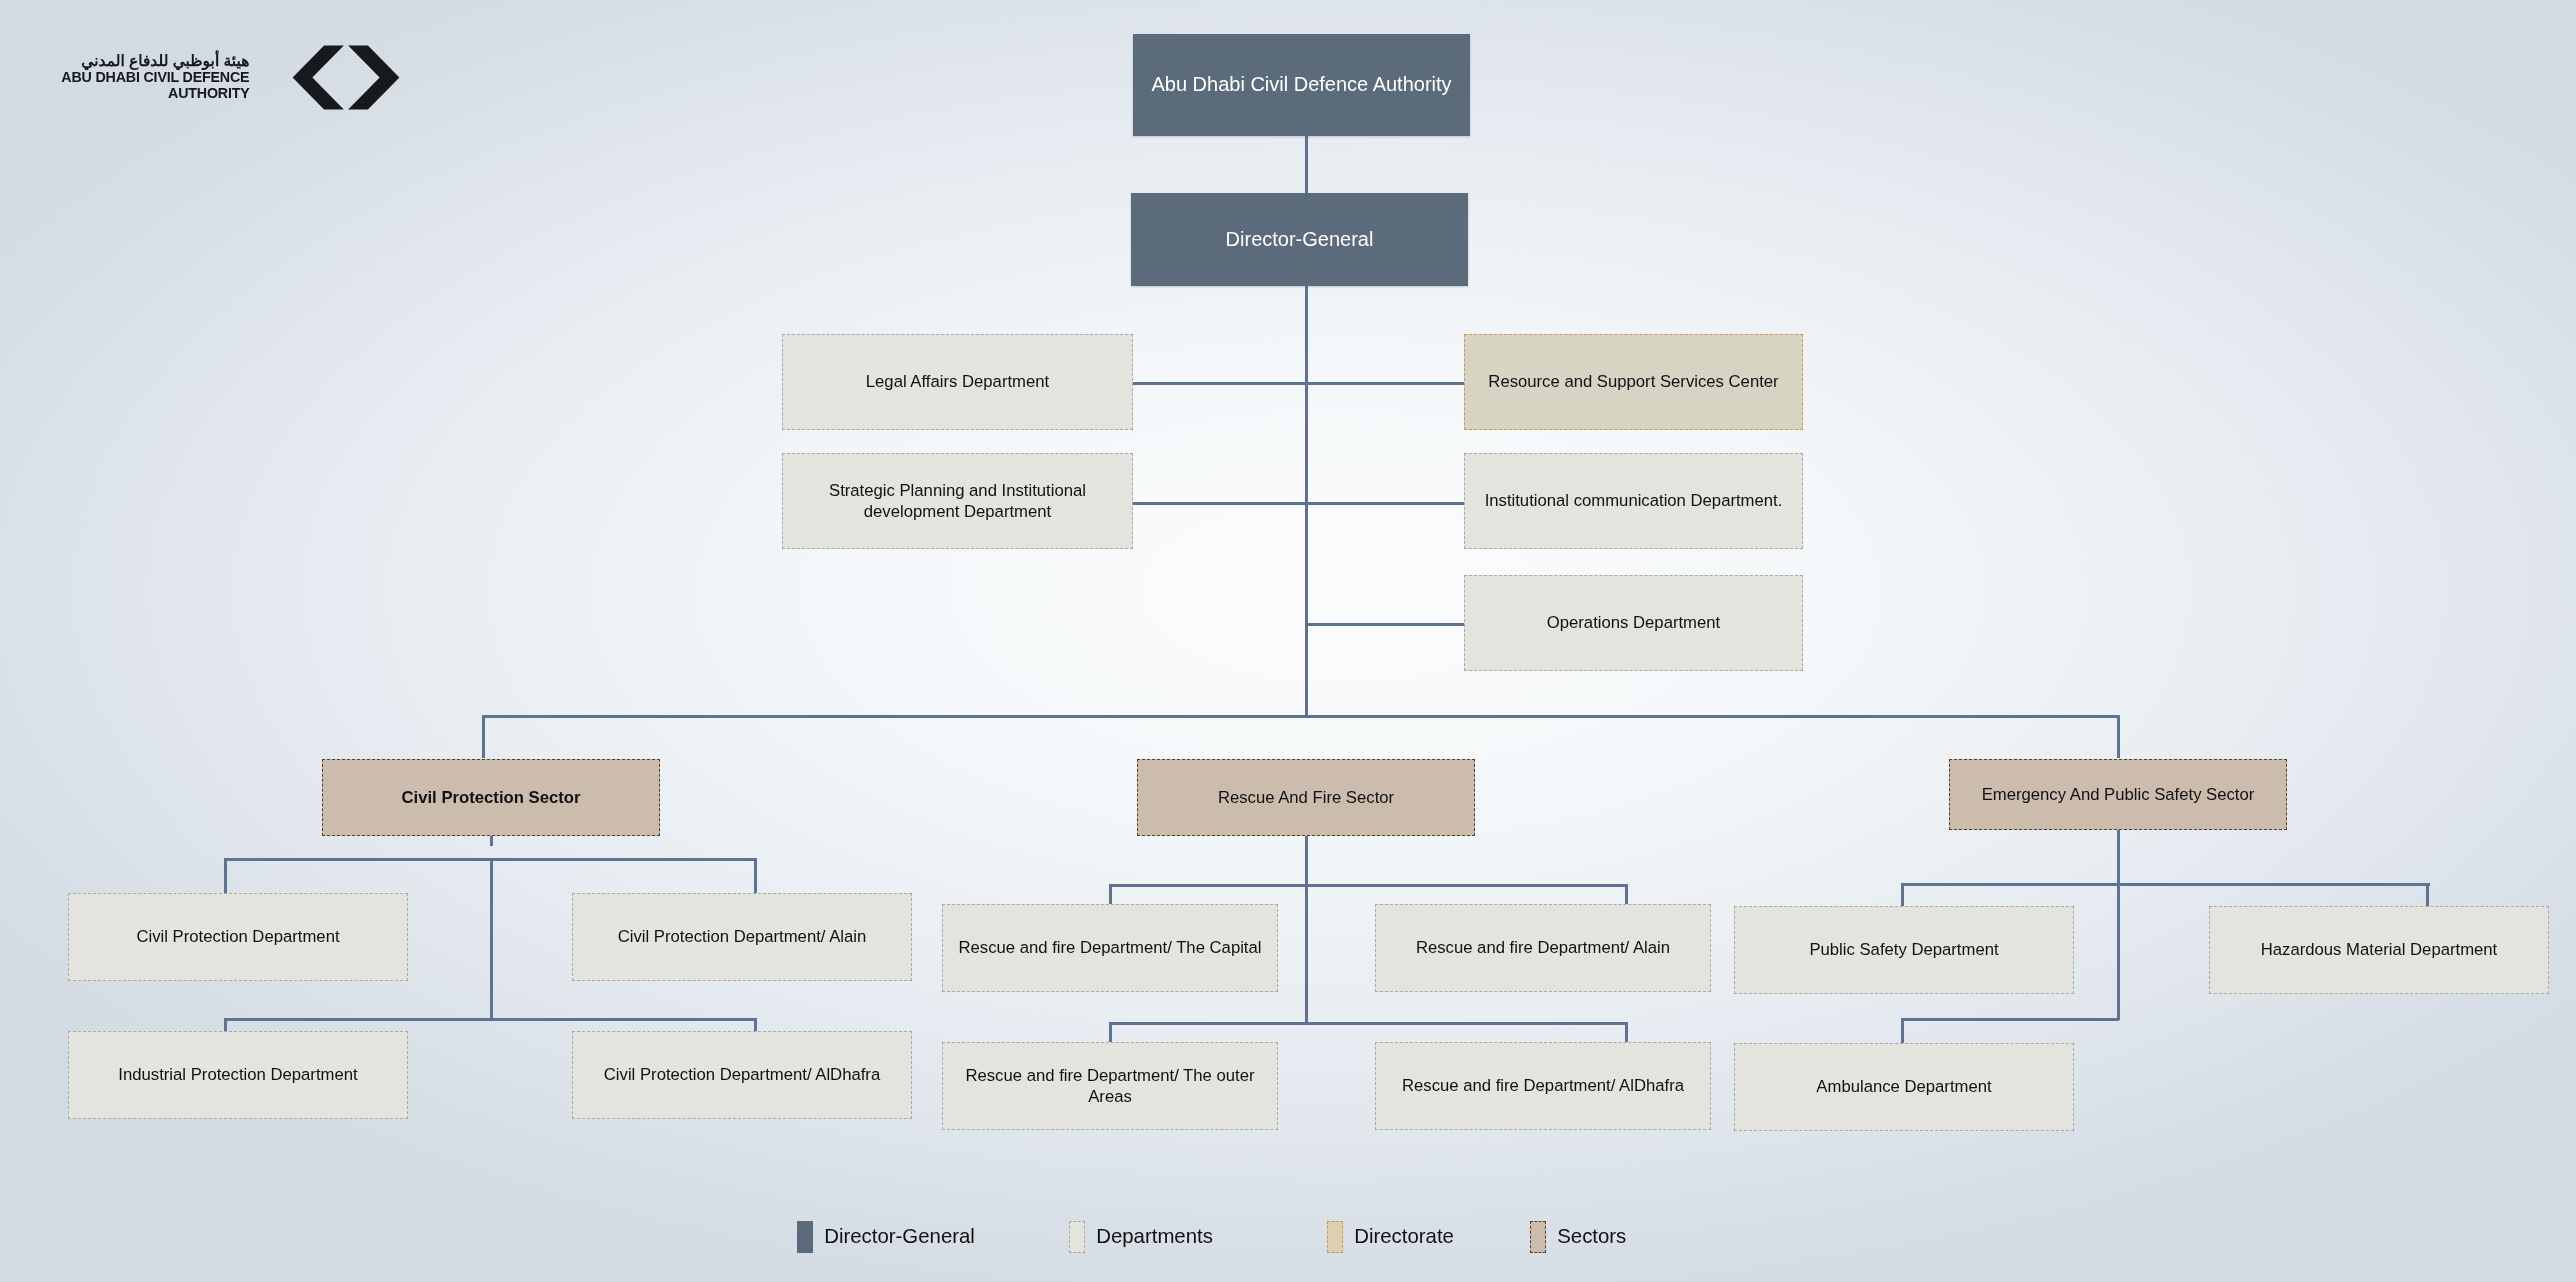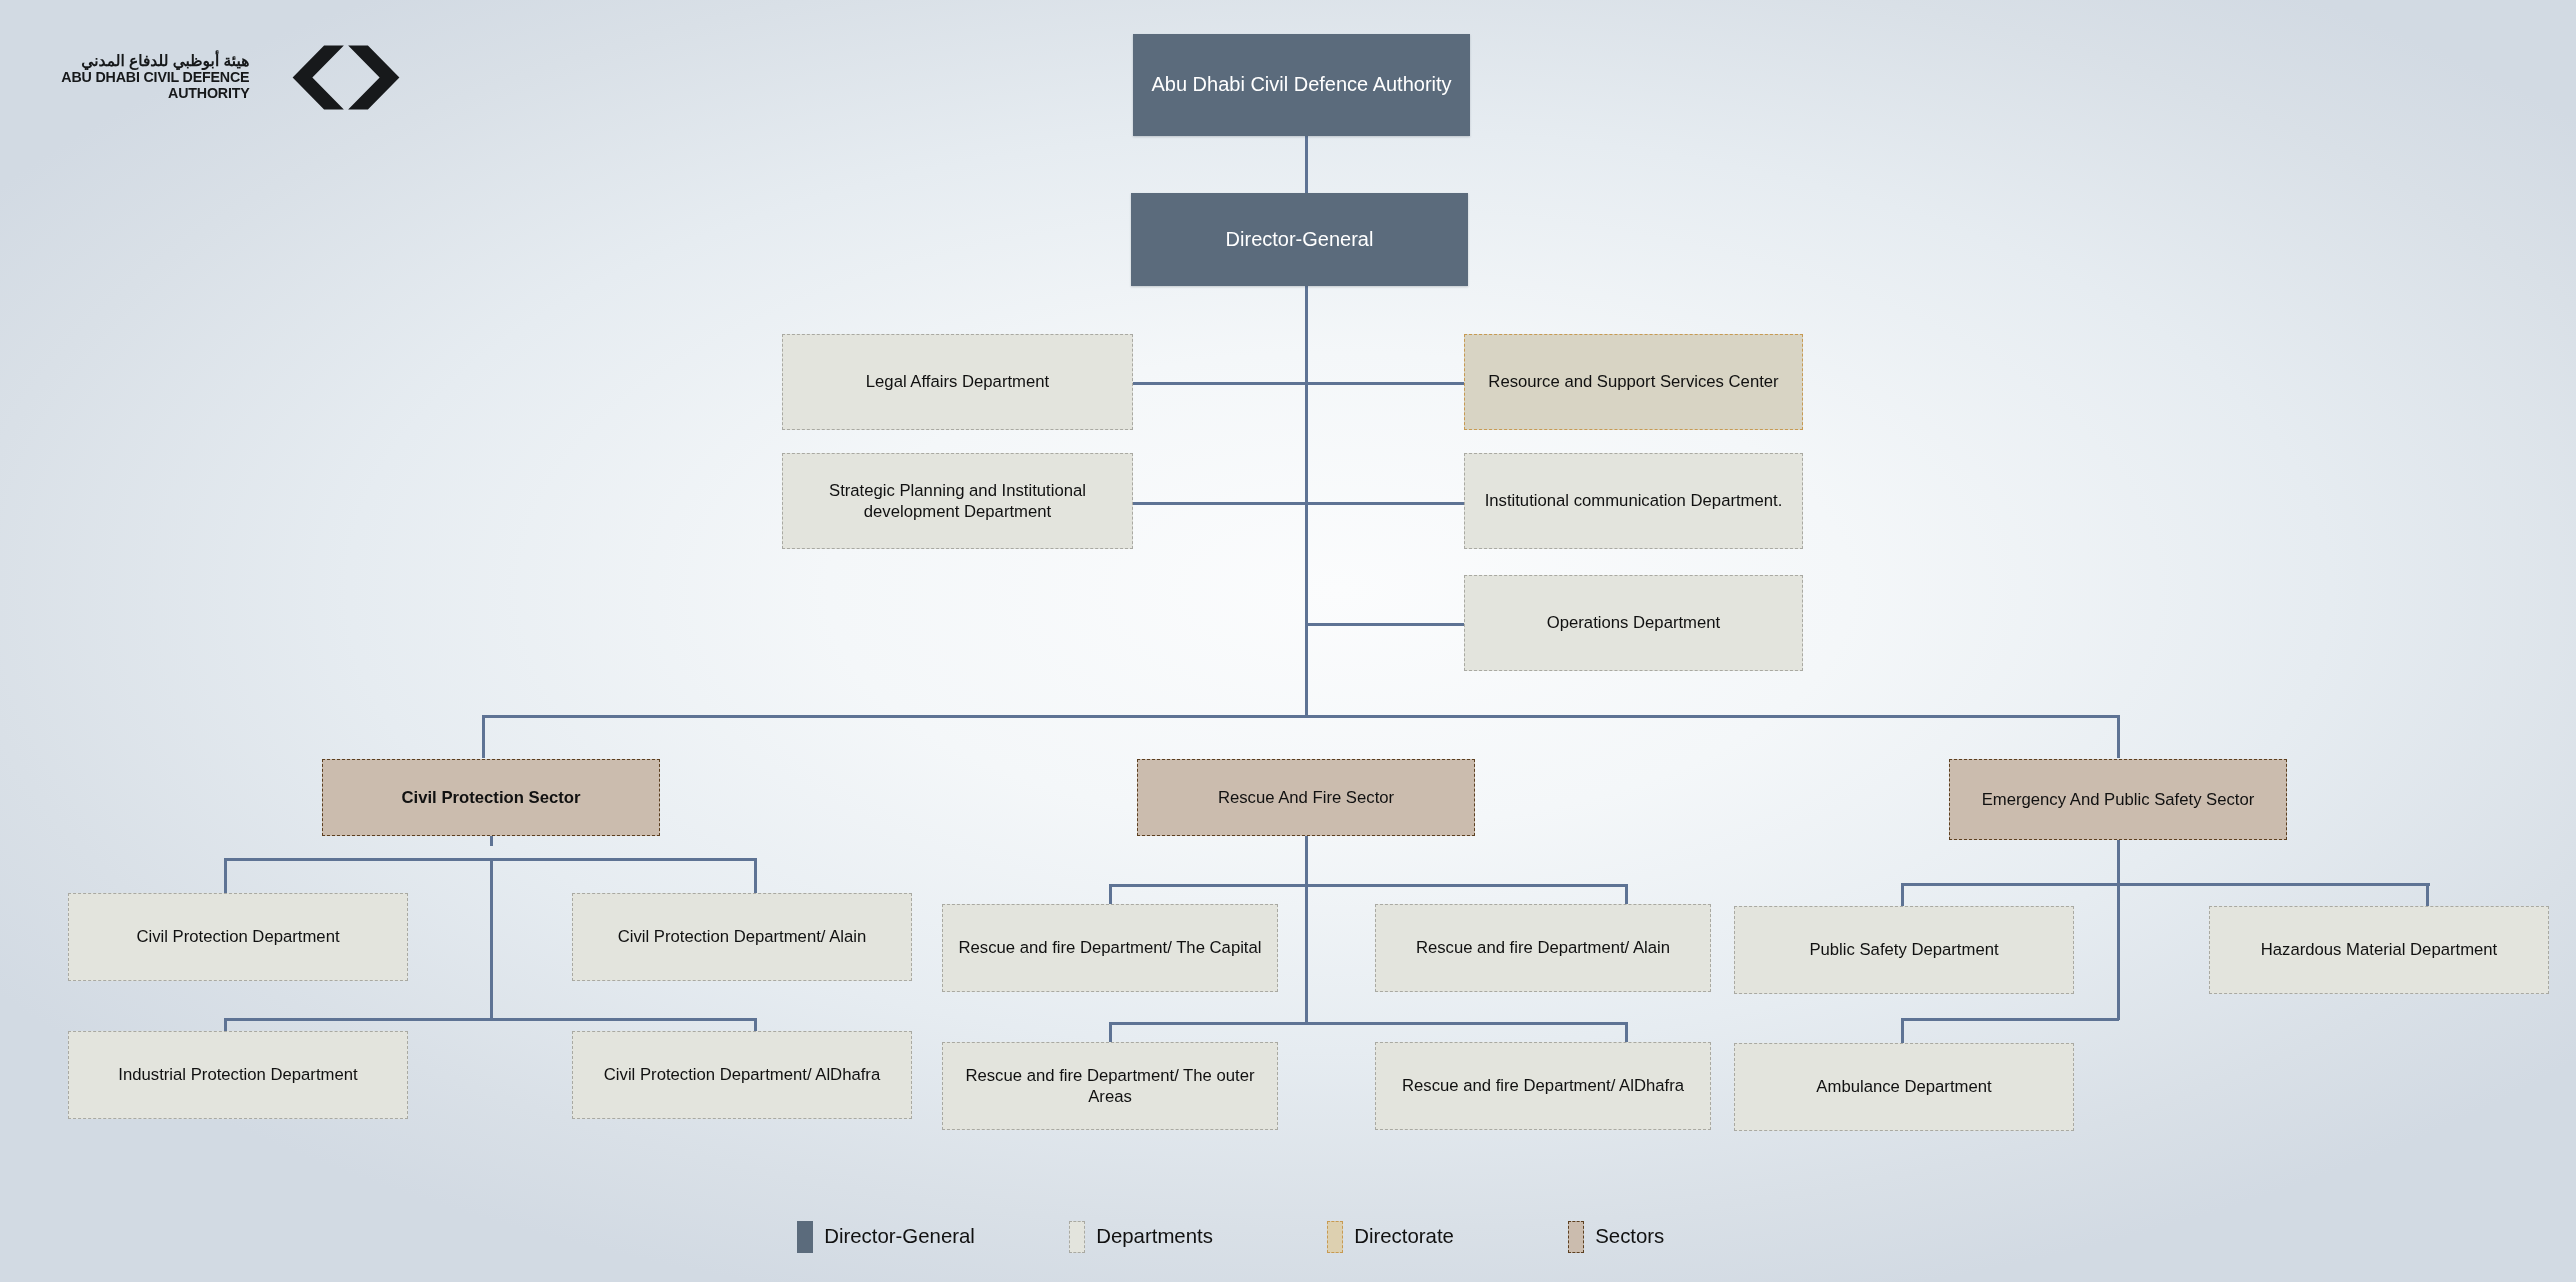--- a/index.html
+++ b/index.html
@@ -158,21 +158,21 @@
   </div>
 
   <div class="node n-sector" style="left:322px;top:759px;width:338px;height:77px;font-weight:bold;">
     <span>Civil Protection Sector</span>
   </div>
 
   <div class="node n-sector" style="left:1137px;top:759px;width:338px;height:77px;">
     <span>Rescue And Fire Sector</span>
   </div>
 
-  <div class="node n-sector" style="left:1949px;top:759px;width:338px;height:81px;">
+  <div class="node n-sector" style="left:1949px;top:759px;width:338px;height:71px;">
     <span>Emergency And Public Safety Sector</span>
   </div>
 
   <div class="node n-dept" style="left:68px;top:893px;width:340px;height:88px;">
     <span>Civil Protection Department</span>
   </div>
 
   <div class="node n-dept" style="left:572px;top:893px;width:340px;height:88px;">
     <span>Civil Protection Department/ Alain</span>
   </div>
@@ -215,21 +215,21 @@
 
   <div id="legend">
     <div class="lg-item" style="width:272px;">
       <div class="lg-sw sw-head"></div>
       <div class="lg-label">Director-General</div>
     </div>
     <div class="lg-item" style="width:258px;">
       <div class="lg-sw sw-dept"></div>
       <div class="lg-label">Departments</div>
     </div>
-    <div class="lg-item" style="width:241px;">
+    <div class="lg-item" style="width:203px;">
       <div class="lg-sw sw-dir"></div>
       <div class="lg-label">Directorate</div>
     </div>
     <div class="lg-item">
       <div class="lg-sw sw-sector"></div>
       <div class="lg-label">Sectors</div>
     </div>
   </div>
 
 </div>

